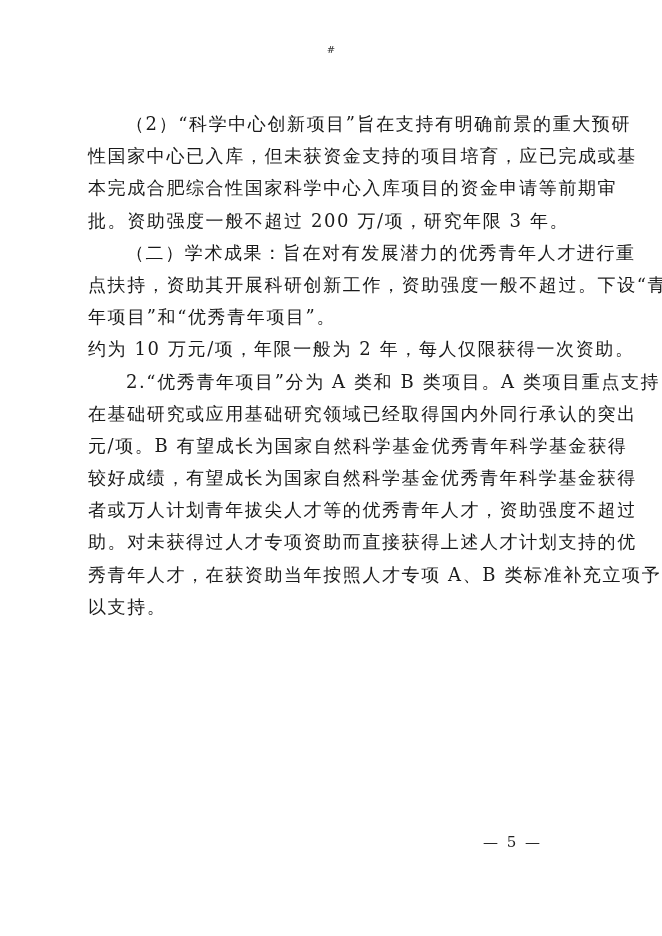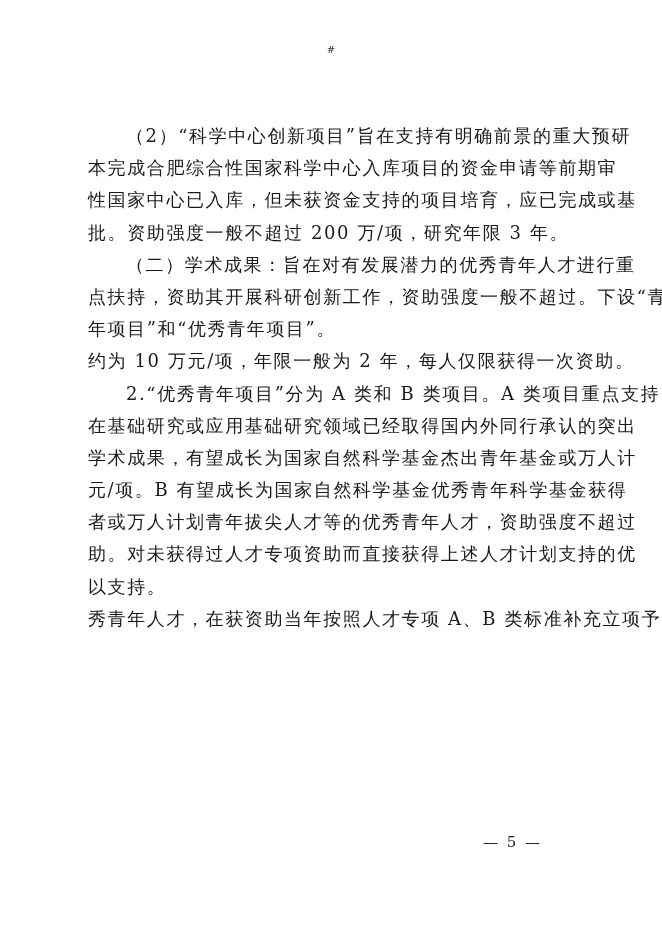--- a/index.html
+++ b/index.html
@@ -19,21 +19,21 @@
       position: absolute;
       top: 44px;
       left: 0;
       width: 662px;
       text-align: center;
       font-size: 10px;
       color: #333;
     }
     .body-text {
       position: absolute;
-      top: 120px;
+      top: 108px;
       left: 88px;
       width: 490px;
     }
     .line {
       height: 32.2px;
       line-height: 32.2px;
       font-size: 18px;
       white-space: nowrap;
       letter-spacing: 1.6px;
       text-align: justify;
@@ -56,40 +56,40 @@
   </style>
 </head>
 <body>
 
 <div class="header-mark">#</div>
 
 <div class="body-text">
 
   <div>
     <div class="line indent">（2）“科学中心创新项目”旨在支持有明确前景的重大预研</div>
+    <div class="line">性国家中心已入库，但未获资金支持的项目培育，应已完成或基</div>
     <div class="line">本完成合肥综合性国家科学中心入库项目的资金申请等前期审</div>
-    <div class="line">性国家中心已入库，但未获资金支持的项目培育，应已完成或基</div>
     <div class="line last">批。资助强度一般不超过 200 万/项，研究年限 3 年。</div>
   </div>
 
   <div>
     <div class="line indent">（二）学术成果：旨在对有发展潜力的优秀青年人才进行重</div>
     <div class="line">点扶持，资助其开展科研创新工作，资助强度一般不超过。下设“青</div>
     <div class="line last">年项目”和“优秀青年项目”。</div>
   </div>
 
   <div>
     <div class="line last">约为 10 万元/项，年限一般为 2 年，每人仅限获得一次资助。</div>
   </div>
 
   <div>
     <div class="line indent">2.“优秀青年项目”分为 A 类和 B 类项目。A 类项目重点支持</div>
     <div class="line">在基础研究或应用基础研究领域已经取得国内外同行承认的突出</div>
-    <div class="line">学术成果，有望成长为国家自然科学基金杰出青年基金或万人计</div>
     <div class="line">元/项。B 有望成长为国家自然科学基金优秀青年科学基金获得</div>
+    <div class="line">较好成绩，有望成长为国家自然科学基金优秀青年科学基金获得</div>
     <div class="line">者或万人计划青年拔尖人才等的优秀青年人才，资助强度不超过</div>
     <div class="line">助。对未获得过人才专项资助而直接获得上述人才计划支持的优</div>
+    <div class="line">秀青年人才，在获资助当年按照人才专项 A、B 类标准补充立项予</div>
     <div class="line last">以支持。</div>
-    <div class="line">秀青年人才，在获资助当年按照人才专项 A、B 类标准补充立项予</div>
   </div>
 </div>
 
 <div class="page-number">— 5 —</div>
 
 </body></html>

